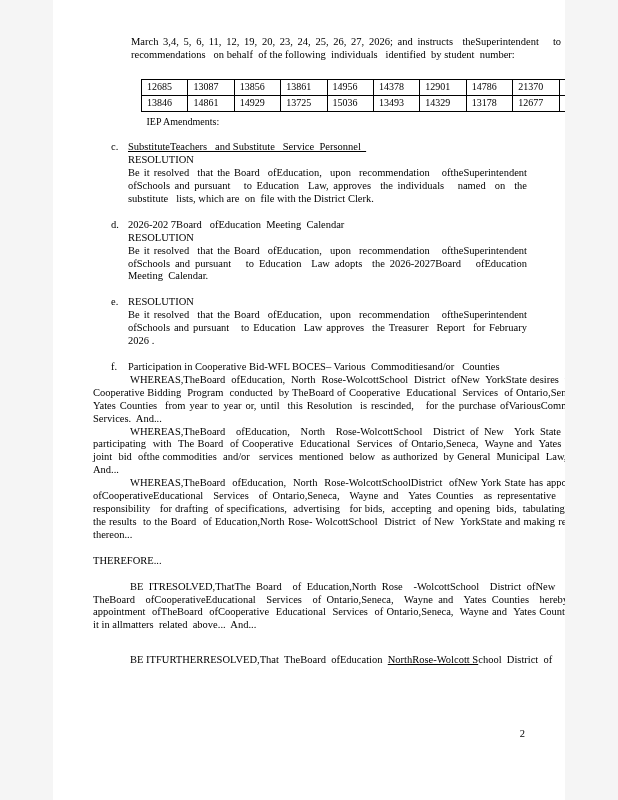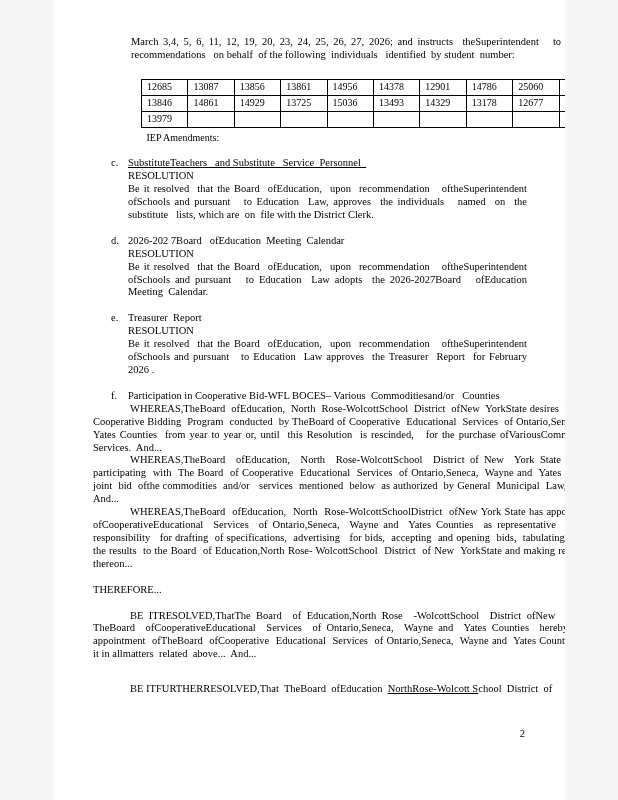--- a/index.html
+++ b/index.html
@@ -65,46 +65,34 @@
       <tbody>
           <tr class="bordered">
         <td>12685</td>
         <td>13087</td>
         <td>13856</td>
         <td>13861</td>
         <td>14956</td>
         <td>14378</td>
         <td>12901</td>
         <td>14786</td>
-        <td>25060</td>
+        <td>21370</td>
         <td class="lastcol">15101</td>
       </tr>
       <tr class="bordered">
         <td>13846</td>
         <td>14861</td>
         <td>14929</td>
         <td>13725</td>
         <td>15036</td>
         <td>13493</td>
         <td>14329</td>
         <td>13178</td>
         <td>12677</td>
         <td class="lastcol">15047</td>
-      </tr>
-      <tr class="bordered">
-        <td>13979</td>
-        <td></td>
-        <td></td>
-        <td></td>
-        <td></td>
-        <td></td>
-        <td></td>
-        <td></td>
-        <td></td>
-        <td class="lastcol"></td>
       </tr>
       <tr class="iep-label-row">
         <td colspan="10">IEP Amendments:</td>
       </tr>
     </tbody>
       </table>
   </div>
 
   <div class="items">
 
@@ -122,21 +110,20 @@
       <div class="content just">
         <p class="pre">2026-202 7Board   ofEducation  Meeting  Calendar</p>
         <p>RESOLUTION</p>
         <p class="pre">Be it resolved  that the Board  ofEducation,  upon  recommendation   oftheSuperintendent   ofSchools and pursuant   to Education  Law adopts  the 2026-2027Board   ofEducation  Meeting  Calendar.</p>
       </div>
     </div>
 
     <div class="item">
       <span class="marker">e.</span>
       <div class="content just">
-        <p class="pre">Treasurer  Report</p>
         <p>RESOLUTION</p>
         <p class="pre">Be it resolved  that the Board  ofEducation,  upon  recommendation   oftheSuperintendent   ofSchools and pursuant   to Education  Law approves  the Treasurer  Report  for February  2026 .</p>
       </div>
     </div>
 
     <div class="item">
       <span class="marker">f.</span>
       <div class="content">
         <p class="pre">Participation in Cooperative Bid-WFL BOCES– Various  Commoditiesand/or   Counties</p>
       </div>

